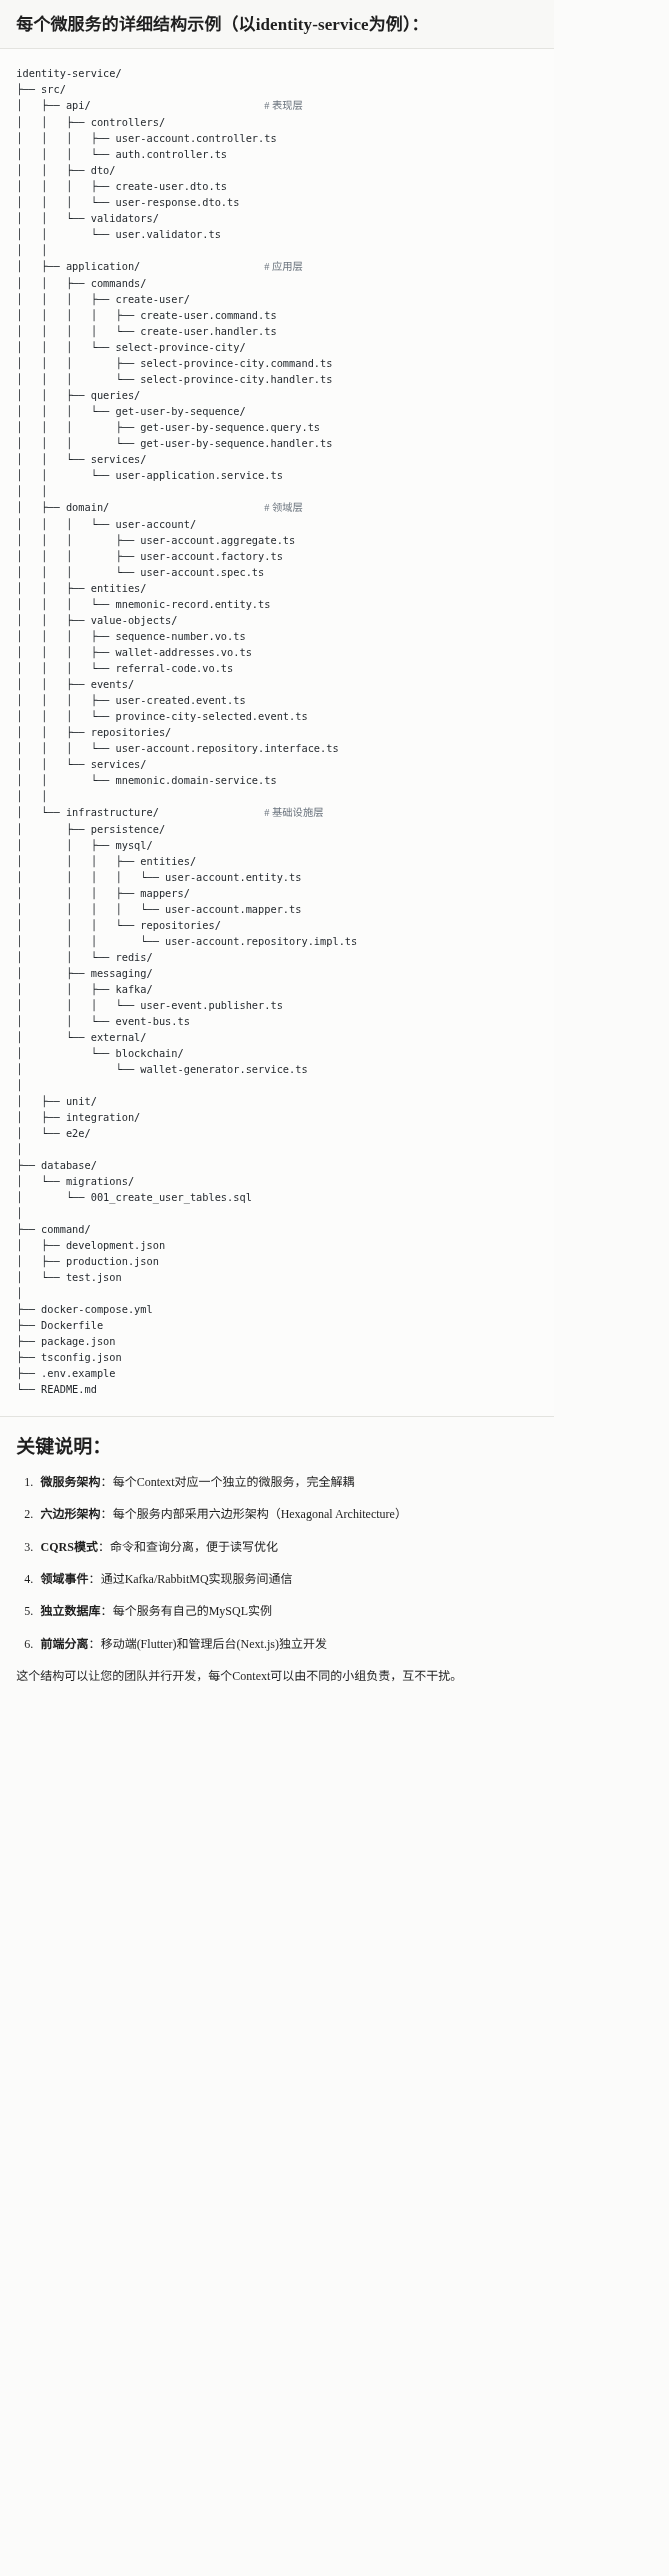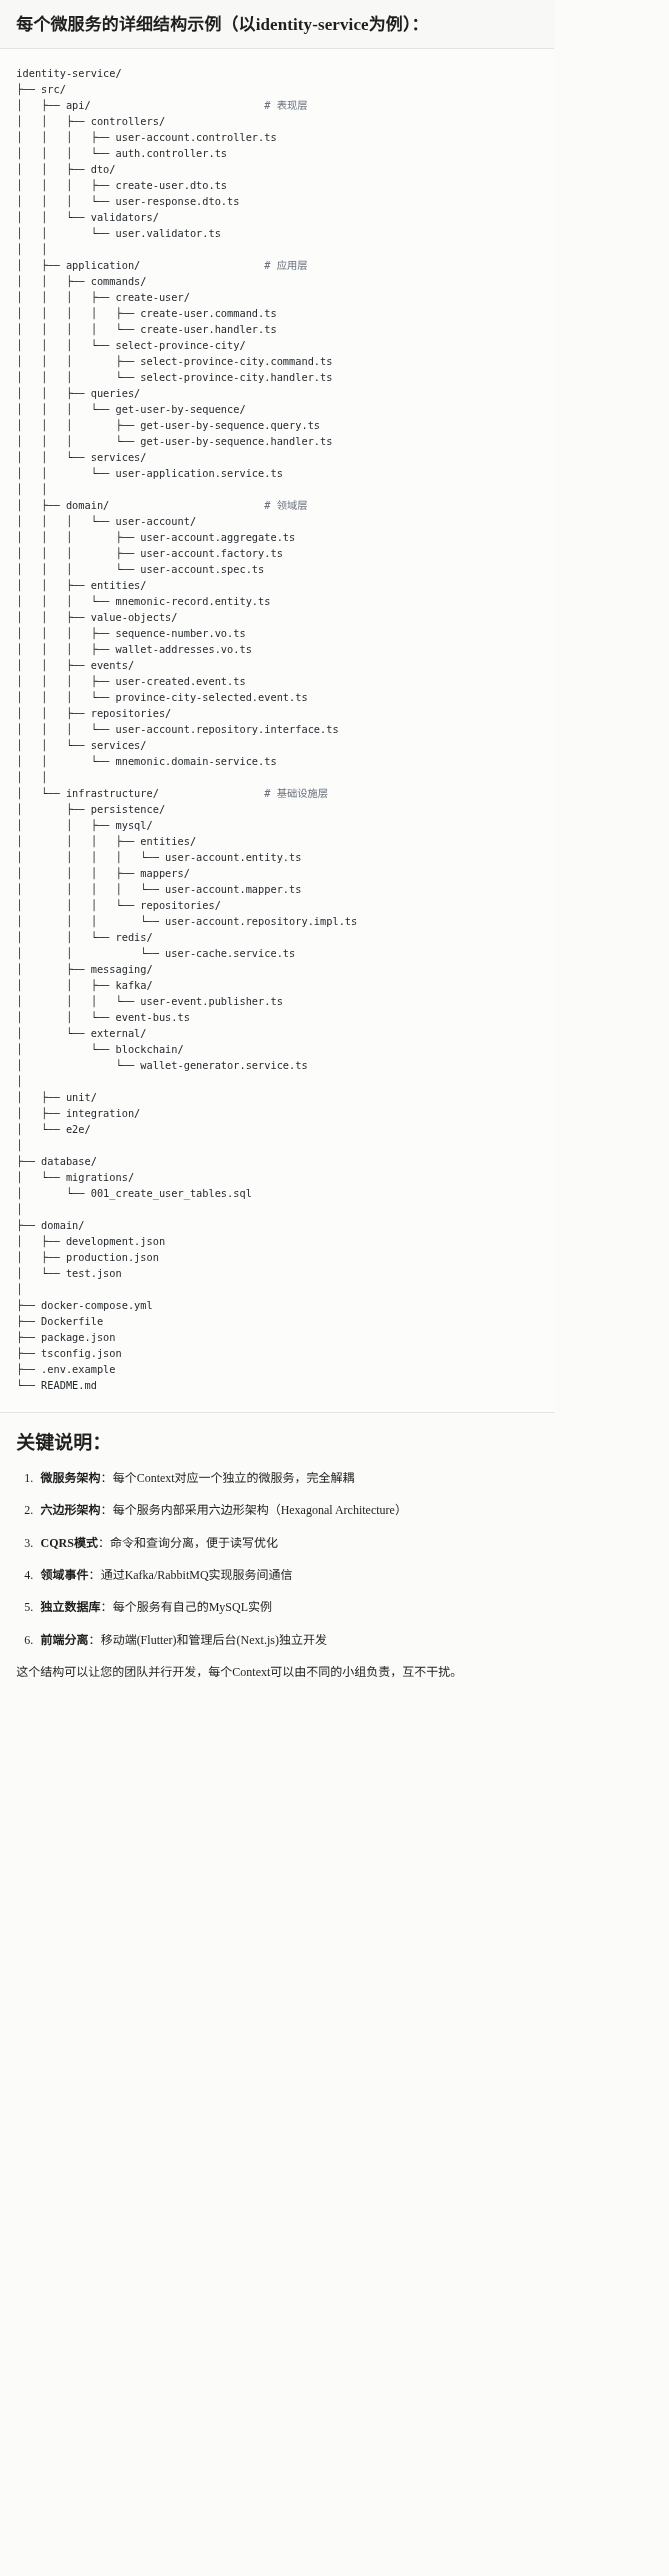--- a/index.html
+++ b/index.html
@@ -52,21 +52,21 @@
     white-space: pre;
     color: #24292e;
     tab-size: 4;
   }
   .tree .row {
     display: block;
     white-space: pre;
     min-height: 16px;
   }
   .tree .path { color: #24292e; }
-  .tree .comment { color: #6a737d; }
+  .tree .comment { color: #6a737d; font-family: Liberation Serif, serif; }
 
   
   .notes-block {
     box-sizing: border-box;
     padding: 16.3px 16.3px 12.5px 16.3px;
     background: #fbfbfa;
   }
   .notes-title {
     margin: 0 0 12.5px 0;
     font-size: 19px;
@@ -152,56 +152,56 @@
 </span><span class="row"><span class="path">│   ├── domain/</span><span>                         </span><span class="comment"># 领域层</span>
 </span><span class="row"><span class="path">│   │   │   └── user-account/</span>
 </span><span class="row"><span class="path">│   │   │       ├── user-account.aggregate.ts</span>
 </span><span class="row"><span class="path">│   │   │       ├── user-account.factory.ts</span>
 </span><span class="row"><span class="path">│   │   │       └── user-account.spec.ts</span>
 </span><span class="row"><span class="path">│   │   ├── entities/</span>
 </span><span class="row"><span class="path">│   │   │   └── mnemonic-record.entity.ts</span>
 </span><span class="row"><span class="path">│   │   ├── value-objects/</span>
 </span><span class="row"><span class="path">│   │   │   ├── sequence-number.vo.ts</span>
 </span><span class="row"><span class="path">│   │   │   ├── wallet-addresses.vo.ts</span>
+</span><span class="row"><span class="path">│   │   │   └── referral-code.vo.ts</span>
 </span><span class="row"><span class="path">│   │   ├── events/</span>
 </span><span class="row"><span class="path">│   │   │   ├── user-created.event.ts</span>
 </span><span class="row"><span class="path">│   │   │   └── province-city-selected.event.ts</span>
 </span><span class="row"><span class="path">│   │   ├── repositories/</span>
 </span><span class="row"><span class="path">│   │   │   └── user-account.repository.interface.ts</span>
 </span><span class="row"><span class="path">│   │   └── services/</span>
 </span><span class="row"><span class="path">│   │       └── mnemonic.domain-service.ts</span>
 </span><span class="row"><span class="path">│   │</span>
 </span><span class="row"><span class="path">│   └── infrastructure/</span><span>                 </span><span class="comment"># 基础设施层</span>
 </span><span class="row"><span class="path">│       ├── persistence/</span>
 </span><span class="row"><span class="path">│       │   ├── mysql/</span>
 </span><span class="row"><span class="path">│       │   │   ├── entities/</span>
 </span><span class="row"><span class="path">│       │   │   │   └── user-account.entity.ts</span>
 </span><span class="row"><span class="path">│       │   │   ├── mappers/</span>
 </span><span class="row"><span class="path">│       │   │   │   └── user-account.mapper.ts</span>
 </span><span class="row"><span class="path">│       │   │   └── repositories/</span>
 </span><span class="row"><span class="path">│       │   │       └── user-account.repository.impl.ts</span>
 </span><span class="row"><span class="path">│       │   └── redis/</span>
-</span><span class="row"><span class="path">│       │           └── user-cache.service.ts</span>
 </span><span class="row"><span class="path">│       ├── messaging/</span>
 </span><span class="row"><span class="path">│       │   ├── kafka/</span>
 </span><span class="row"><span class="path">│       │   │   └── user-event.publisher.ts</span>
 </span><span class="row"><span class="path">│       │   └── event-bus.ts</span>
 </span><span class="row"><span class="path">│       └── external/</span>
 </span><span class="row"><span class="path">│           └── blockchain/</span>
 </span><span class="row"><span class="path">│               └── wallet-generator.service.ts</span>
 </span><span class="row"><span class="path">│</span>
 </span><span class="row"><span class="path">│   ├── unit/</span>
 </span><span class="row"><span class="path">│   ├── integration/</span>
 </span><span class="row"><span class="path">│   └── e2e/</span>
 </span><span class="row"><span class="path">│</span>
 </span><span class="row"><span class="path">├── database/</span>
 </span><span class="row"><span class="path">│   └── migrations/</span>
 </span><span class="row"><span class="path">│       └── 001_create_user_tables.sql</span>
 </span><span class="row"><span class="path">│</span>
-</span><span class="row"><span class="path">├── domain/</span>
+</span><span class="row"><span class="path">├── command/</span>
 </span><span class="row"><span class="path">│   ├── development.json</span>
 </span><span class="row"><span class="path">│   ├── production.json</span>
 </span><span class="row"><span class="path">│   └── test.json</span>
 </span><span class="row"><span class="path">│</span>
 </span><span class="row"><span class="path">├── docker-compose.yml</span>
 </span><span class="row"><span class="path">├── Dockerfile</span>
 </span><span class="row"><span class="path">├── package.json</span>
 </span><span class="row"><span class="path">├── tsconfig.json</span>
 </span><span class="row"><span class="path">├── .env.example</span>
 </span><span class="row"><span class="path">└── README.md</span>

